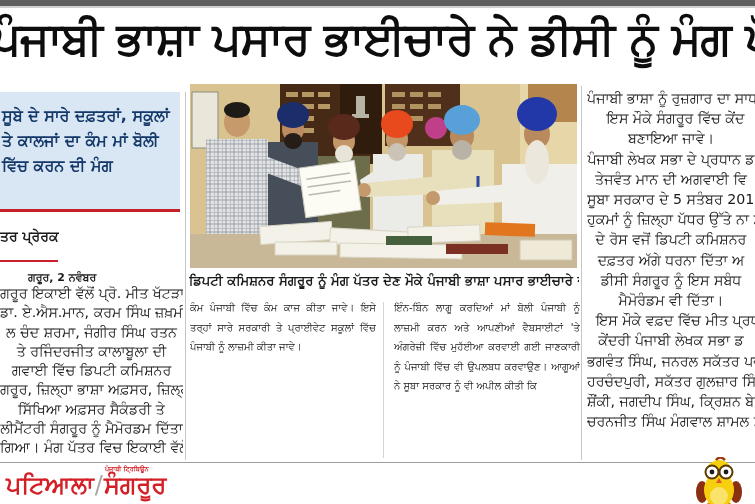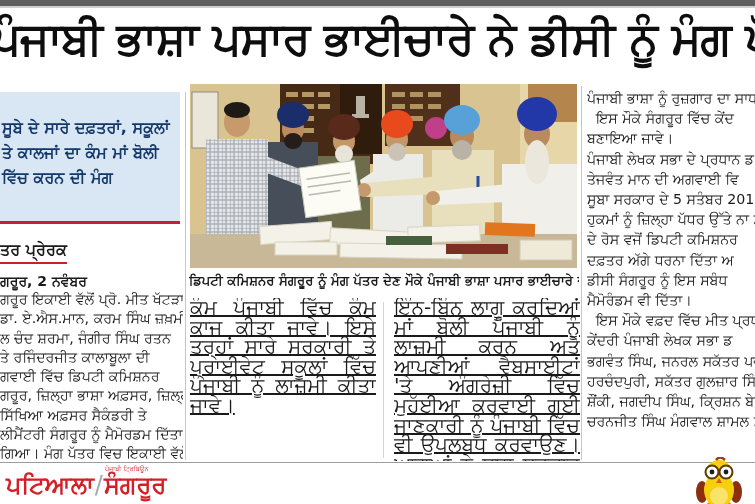--- a/index.html
+++ b/index.html
@@ -6,49 +6,49 @@
   #clip{position:relative;width:755px;height:504px;background:#ffffff;overflow:hidden;
         font-family:"DejaVu Sans",sans-serif;color:#1a1a1a;}
   
   .topbar{position:absolute;top:0;left:0;right:0;height:6px;background:#5f5f5f;border-bottom:2px solid #cfcfcf;}
   
   .headline{position:absolute;top:12px;left:-8px;width:790px;height:72px;
             font-size:45px;font-weight:bold;color:#0d0d0d;white-space:nowrap;letter-spacing:-1px;}
   
   .leftcol{position:absolute;left:0;top:92px;width:183px;height:370px;overflow:hidden;}
   .bluebox{background:#d8e7f3;color:#14386a;font-weight:bold;font-size:16px;line-height:25px;
-           padding:23px 6px 10px 2px;border-bottom:3px solid #c8202a;width:172px;height:96px;overflow:hidden;}
-  .byline{display:inline-block;margin-top:16px;font-weight:bold;font-size:16px;
-          border-bottom:2px solid #c8202a;padding-bottom:3px;}
-  .dateline{margin-top:9px;font-weight:bold;font-size:14px;}
-  .bodyline{font-size:14.2px;line-height:19.3px;white-space:nowrap;}
+           padding:11px 6px 10px 2px;border-bottom:3px solid #c8202a;width:172px;height:96px;overflow:hidden;}
+  .byline{display:inline-block;margin-top:16px;font-weight:bold;font-size:14px;
+          border-bottom:2px solid #c8202a;padding-bottom:15px;}
+  .dateline{margin-top:9px;font-weight:bold;font-size:11px;margin-left:28px;}
+  .bodyline{font-size:14.2px;line-height:19.3px;white-space:nowrap;text-align:center;}
   .leftcol .bodyline:first-of-type{margin-top:4px;}
   
   .vrule{position:absolute;width:1px;background:#c6c6c6;}
   
   .photo{position:absolute;left:190px;top:84px;width:387px;height:184px;overflow:hidden;background:#d8c391;}
   .caption{position:absolute;left:189px;top:272px;width:390px;font-weight:bold;font-size:13.2px;
            line-height:17px;white-space:nowrap;overflow:hidden;}
   
   .midcols{position:absolute;left:190px;top:298px;width:390px;height:163px;overflow:hidden;display:flex;}
-  .midcol{width:186px;font-size:20px;line-height:19.6px;text-align:justify;overflow:hidden;text-decoration:underline;}
+  .midcol{width:186px;font-size:10px;line-height:19.6px;text-align:justify;overflow:hidden;}
   .midcol + .midcol{margin-left:18px;}
   .midcol p{margin:0;}
   .midcol p.indent{text-indent:10px;}
   
   .rightcol{position:absolute;left:587px;top:88px;width:168px;height:374px;overflow:hidden;}
   .rightcol .bodyline{font-size:14.2px;line-height:20.2px;}
   .bodyline.indent{padding-left:9px;}
   
   .hrule{position:absolute;left:0;right:0;top:462px;height:1px;background:#9d9d9d;}
   .footer{position:absolute;left:0;right:0;bottom:0;height:41px;background:#fff;}
   .logo{position:absolute;left:6px;bottom:5px;font-weight:bold;font-size:24px;color:#d41f27;white-space:nowrap;}
   .logo .slash{color:#a8a8a8;font-weight:normal;padding:0 1px;}
   .logo-right{position:relative;display:inline-block;}
-  .logo-right .tiny{position:absolute;top:-6px;left:1px;font-size:6.5px;font-weight:normal;
+  .logo-right .tiny{position:absolute;top:-6px;left:1px;font-size:6.5px;font-weight:bold;
                     color:#d41f27;letter-spacing:0;white-space:nowrap;}
   .clipmeta{position:absolute;left:196px;bottom:2px;font-family:"Liberation Mono",monospace;
             font-size:12.5px;line-height:17px;color:#4e4e4e;white-space:nowrap;}
   .owl{position:absolute;right:12px;bottom:-11px;}
 </style>
 </head>
 <body>
 
 <div id="clip">
 

